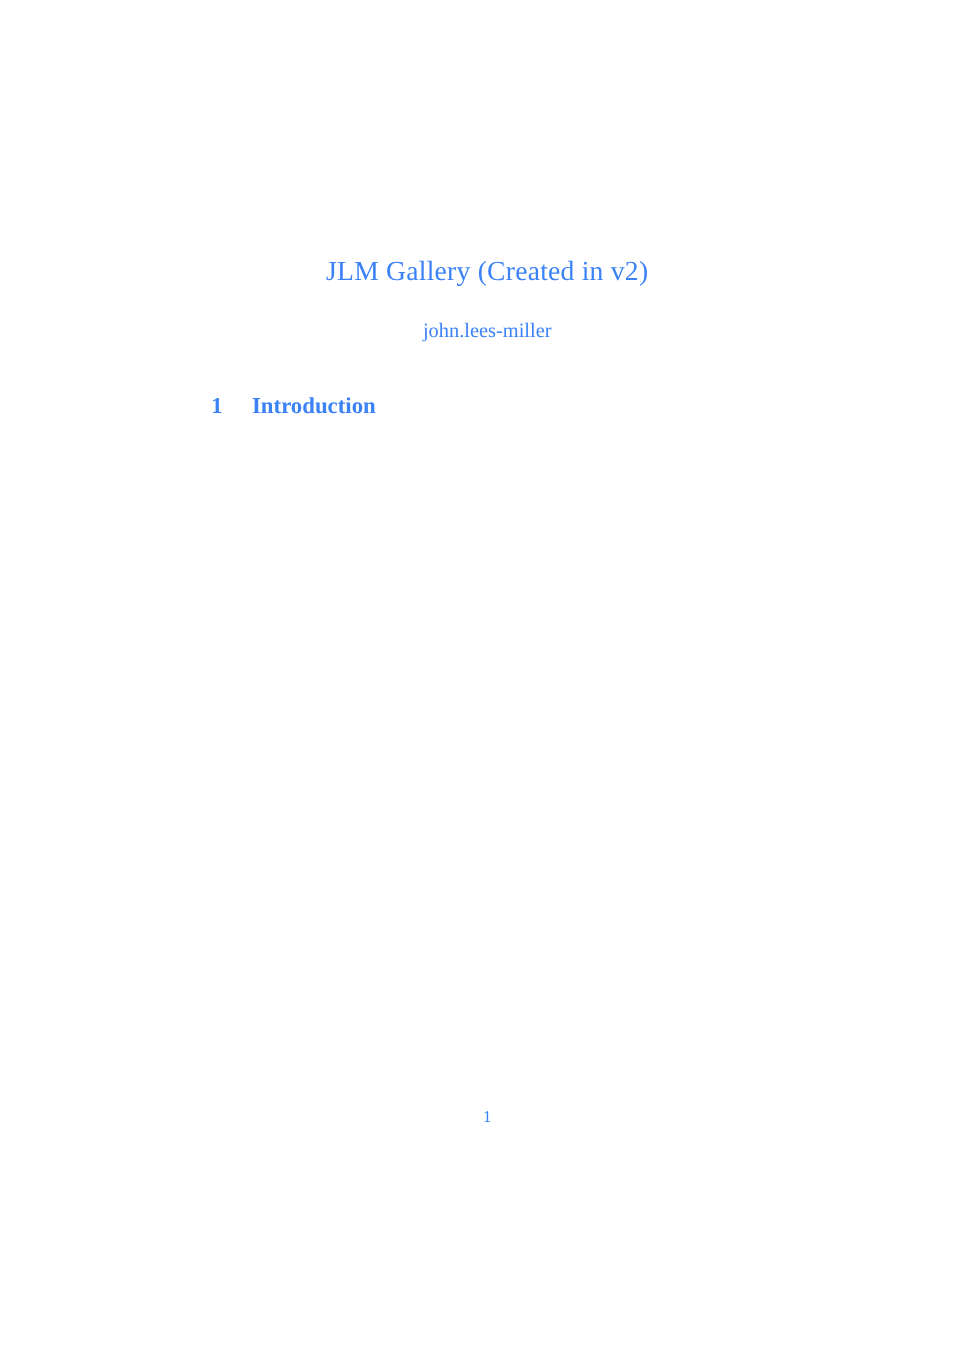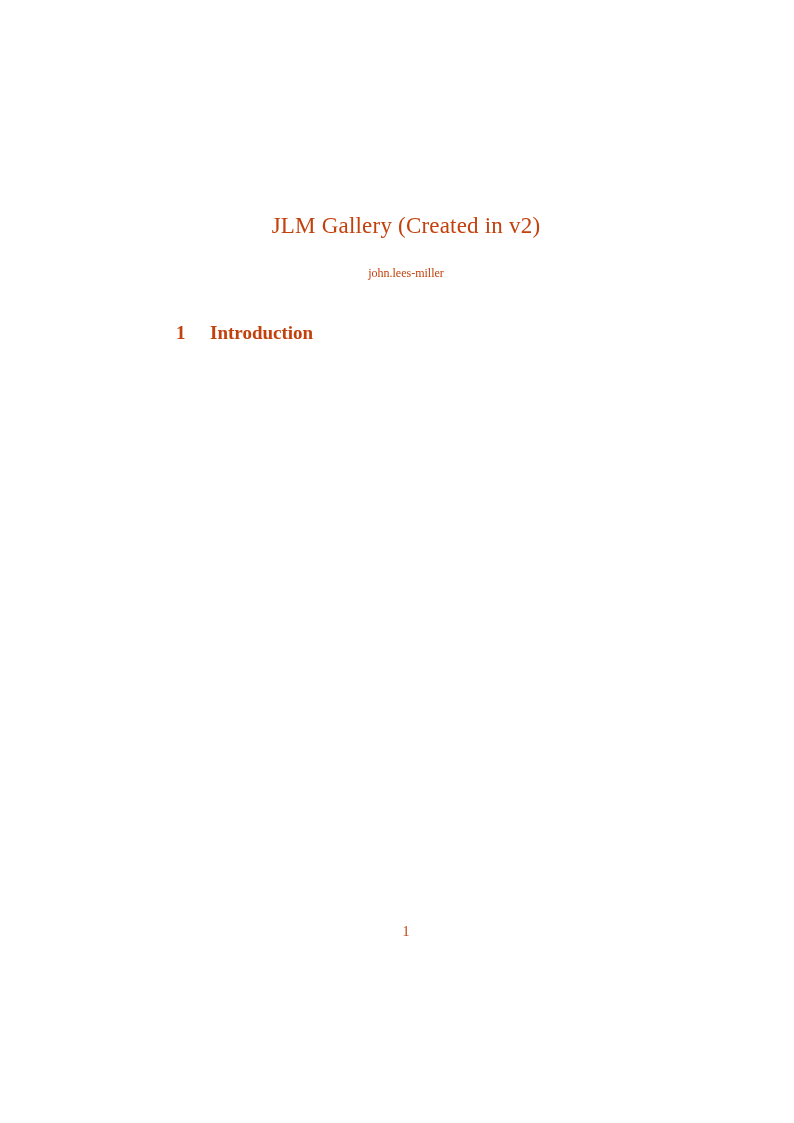--- a/index.html
+++ b/index.html
@@ -7,41 +7,41 @@
     padding: 0;
     background: #ffffff;
   }
   .page {
     position: relative;
     width: 794px;
     height: 1123px;
     background: #ffffff;
     overflow: hidden;
     font-family: "Liberation Serif", "DejaVu Serif", serif;
-    color: #c2410c;
+    color: #3b82f6;
   }
   .content {
     position: absolute;
     left: 176px;
     width: 460px;
     top: 0;
   }
   .title-block {
     text-align: center;
     padding-top: 212px;
   }
   .doc-title {
     font-size: 23px;
     font-weight: 400;
     line-height: 1.2;
     margin: 0;
     letter-spacing: 0.2px;
   }
   .doc-author {
-    font-size: 12px;
+    font-size: 17px;
     margin: 26px 0 0 0;
     line-height: 1.2;
   }
   .doc-date {
     font-size: 15px;
     margin: 13px 0 0 0;
     line-height: 1.2;
   }
   .section-heading {
     margin: 42px 0 0 0;

